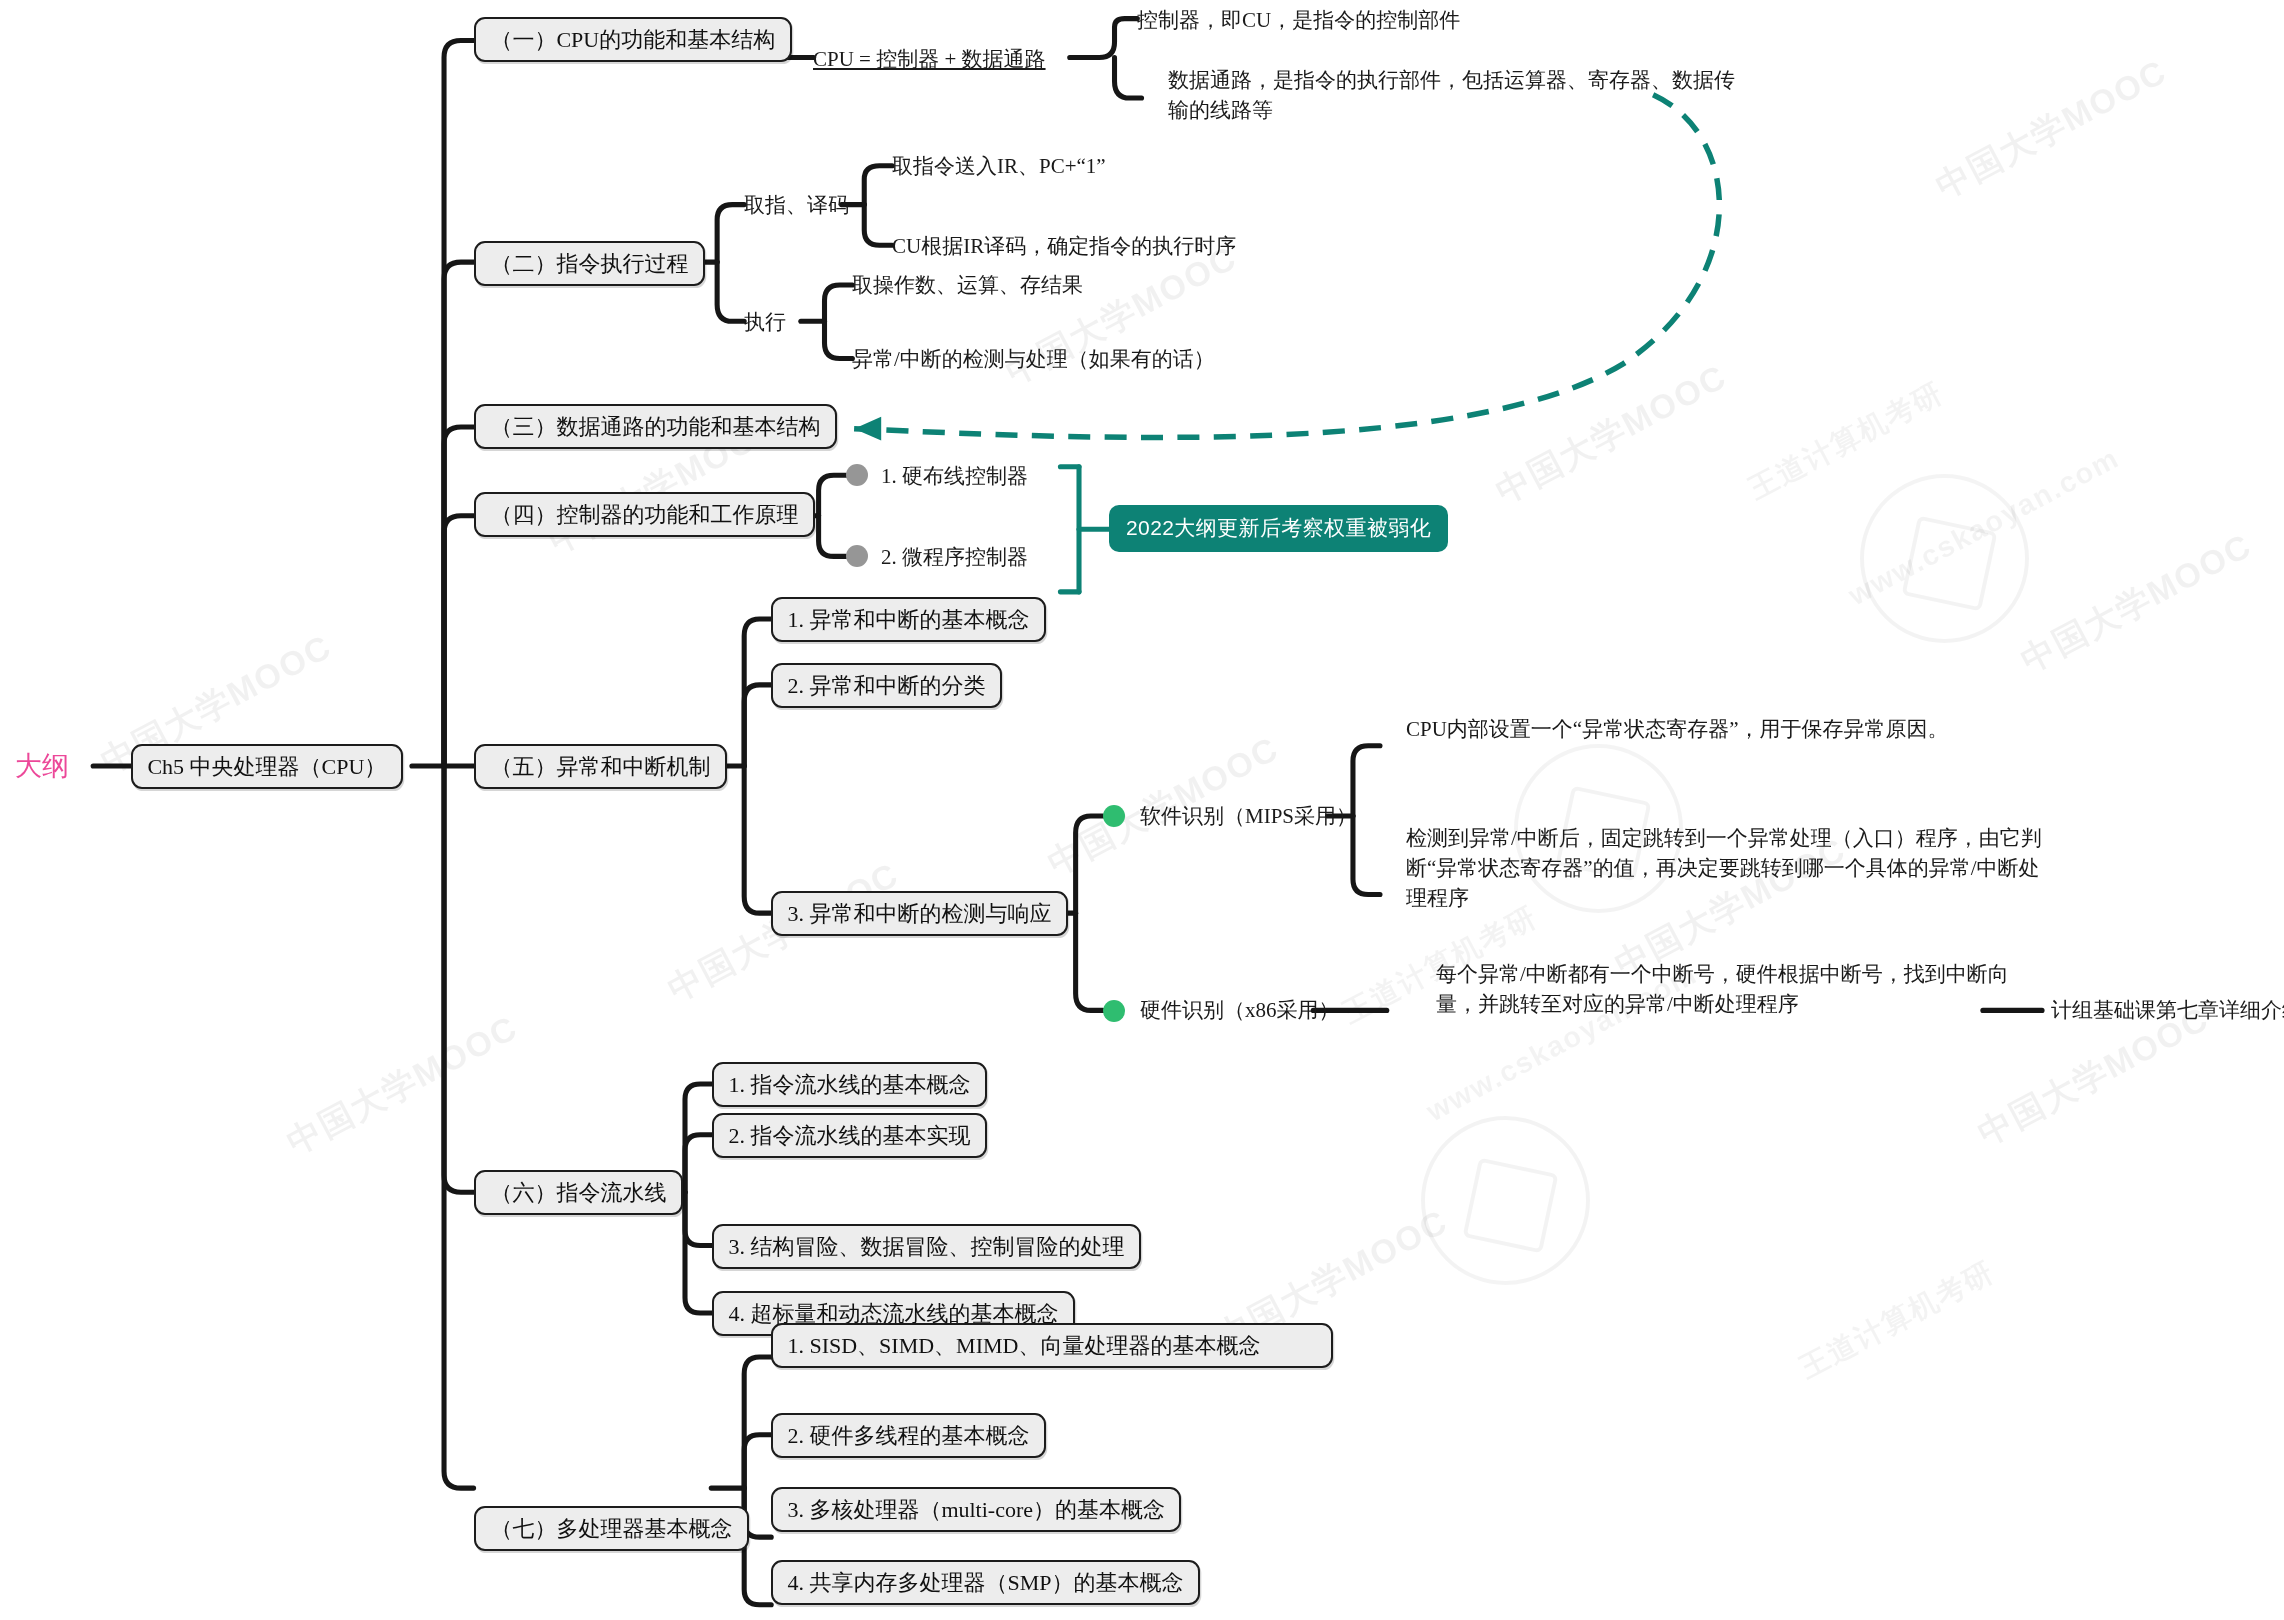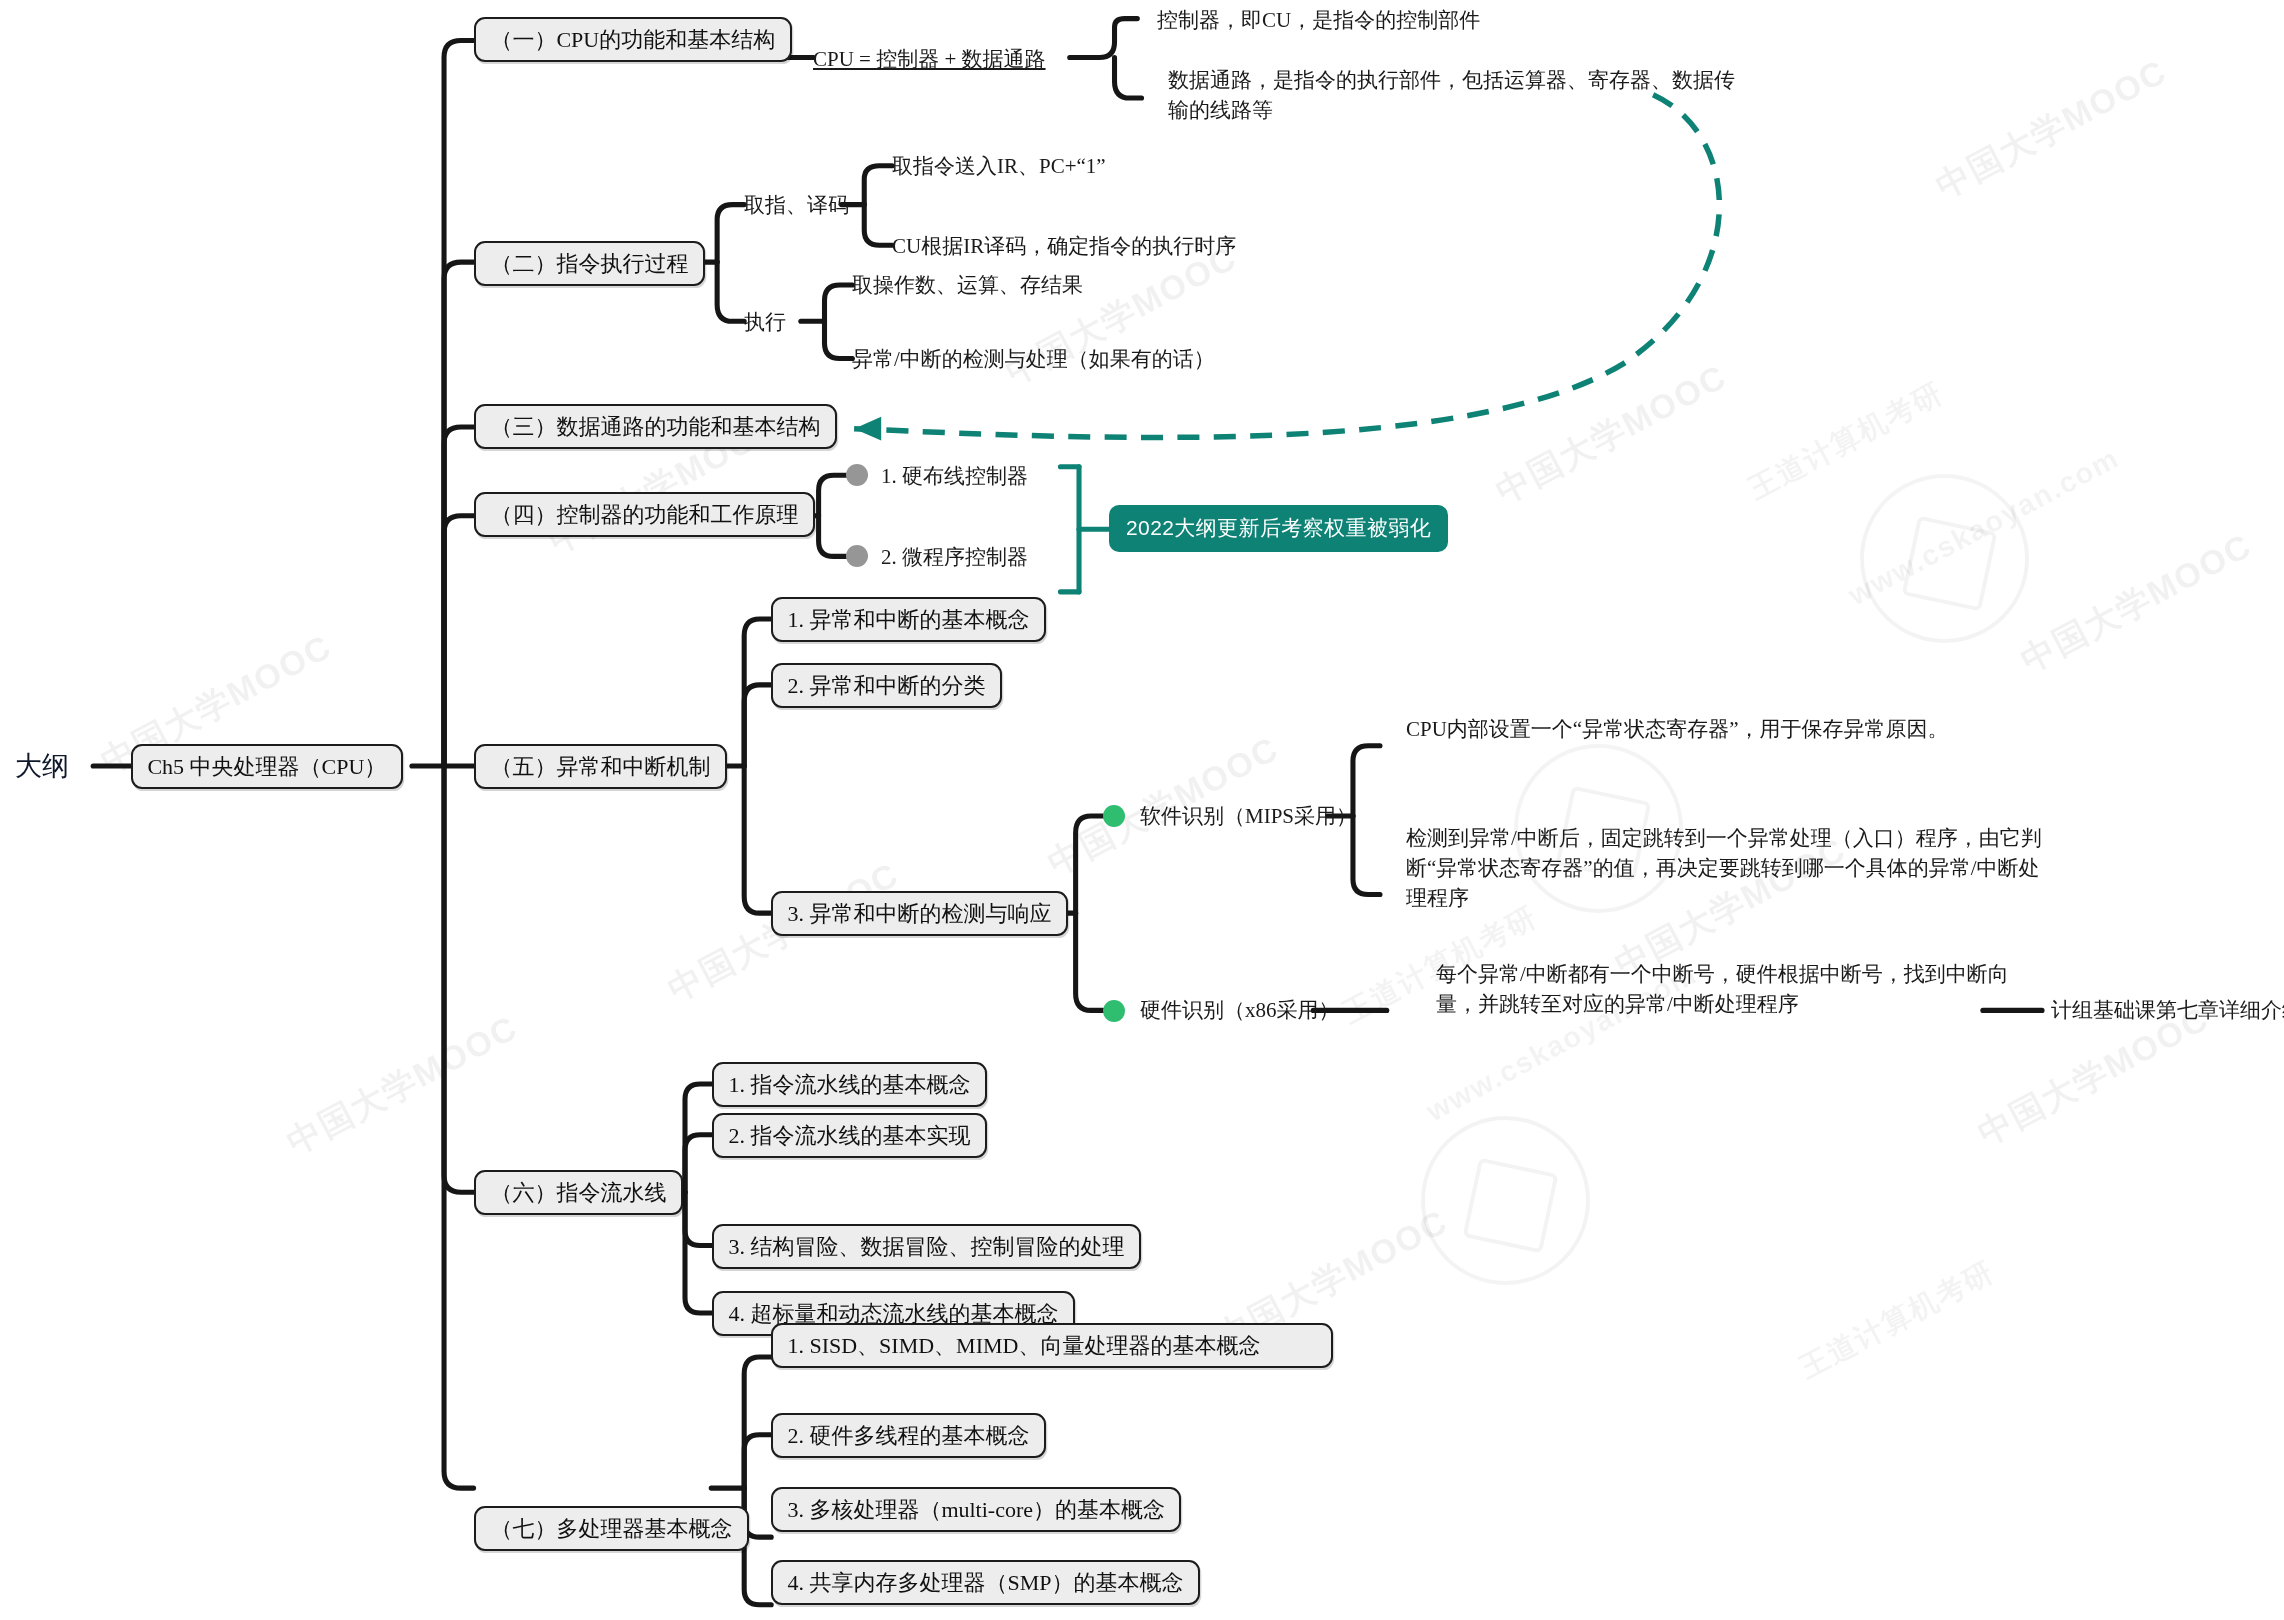--- a/index.html
+++ b/index.html
@@ -73,21 +73,21 @@
     z-index:3;
     font-size:21px;
     line-height:1.42;
     color:#1a1a1a;
     white-space:nowrap;
   }
   .plain.multi{white-space:normal;margin-left:26px;}
 
   .root-label{
     position:absolute;z-index:3;
-    font-size:27px;color:#0f172a;white-space:nowrap;
+    font-size:27px;color:#ec4899;white-space:nowrap;
   }
 
   .badge{
     position:absolute;z-index:4;
     background:#0d8275;
     color:#fff;
     border-radius:10px;
     font-family:"Liberation Sans","DejaVu Sans",sans-serif;
     font-size:21px;
     letter-spacing:0.4px;
@@ -220,21 +220,21 @@
     </g>
     <polygon points="1010,507 1042,493 1042,521" fill="#0d8275"></polygon>
   </svg>
 
   <div class="root-label" style="left:15px;top:748px;">大纲</div>
 
   <div class="node" style="left:131px;top:744px;">Ch5 中央处理器（CPU）</div>
 
   <div class="node" style="left:474px;top:17px;">（一）CPU的功能和基本结构</div>
   <div class="plain" style="left:813px;top:45px;text-decoration:underline;">CPU = 控制器 + 数据通路</div>
-  <div class="plain" style="left:1137px;top:6px;margin-left:20px;">控制器，即CU，是指令的控制部件</div>
+  <div class="plain" style="left:1137px;top:6px;">控制器，即CU，是指令的控制部件</div>
   <div class="plain multi" style="left:1142px;top:66px;width:583px;">数据通路，是指令的执行部件，包括运算器、寄存器、数据传输的线路等</div>
 
   <div class="node" style="left:474px;top:241px;">（二）指令执行过程</div>
   <div class="plain" style="left:744px;top:191px;">取指、译码</div>
   <div class="plain" style="left:892px;top:152px;">取指令送入IR、PC+“1”</div>
   <div class="plain" style="left:892px;top:232px;">CU根据IR译码，确定指令的执行时序</div>
   <div class="plain" style="left:744px;top:308px;">执行</div>
   <div class="plain" style="left:852px;top:271px;">取操作数、运算、存结果</div>
   <div class="plain" style="left:852px;top:345px;">异常/中断的检测与处理（如果有的话）</div>
 

